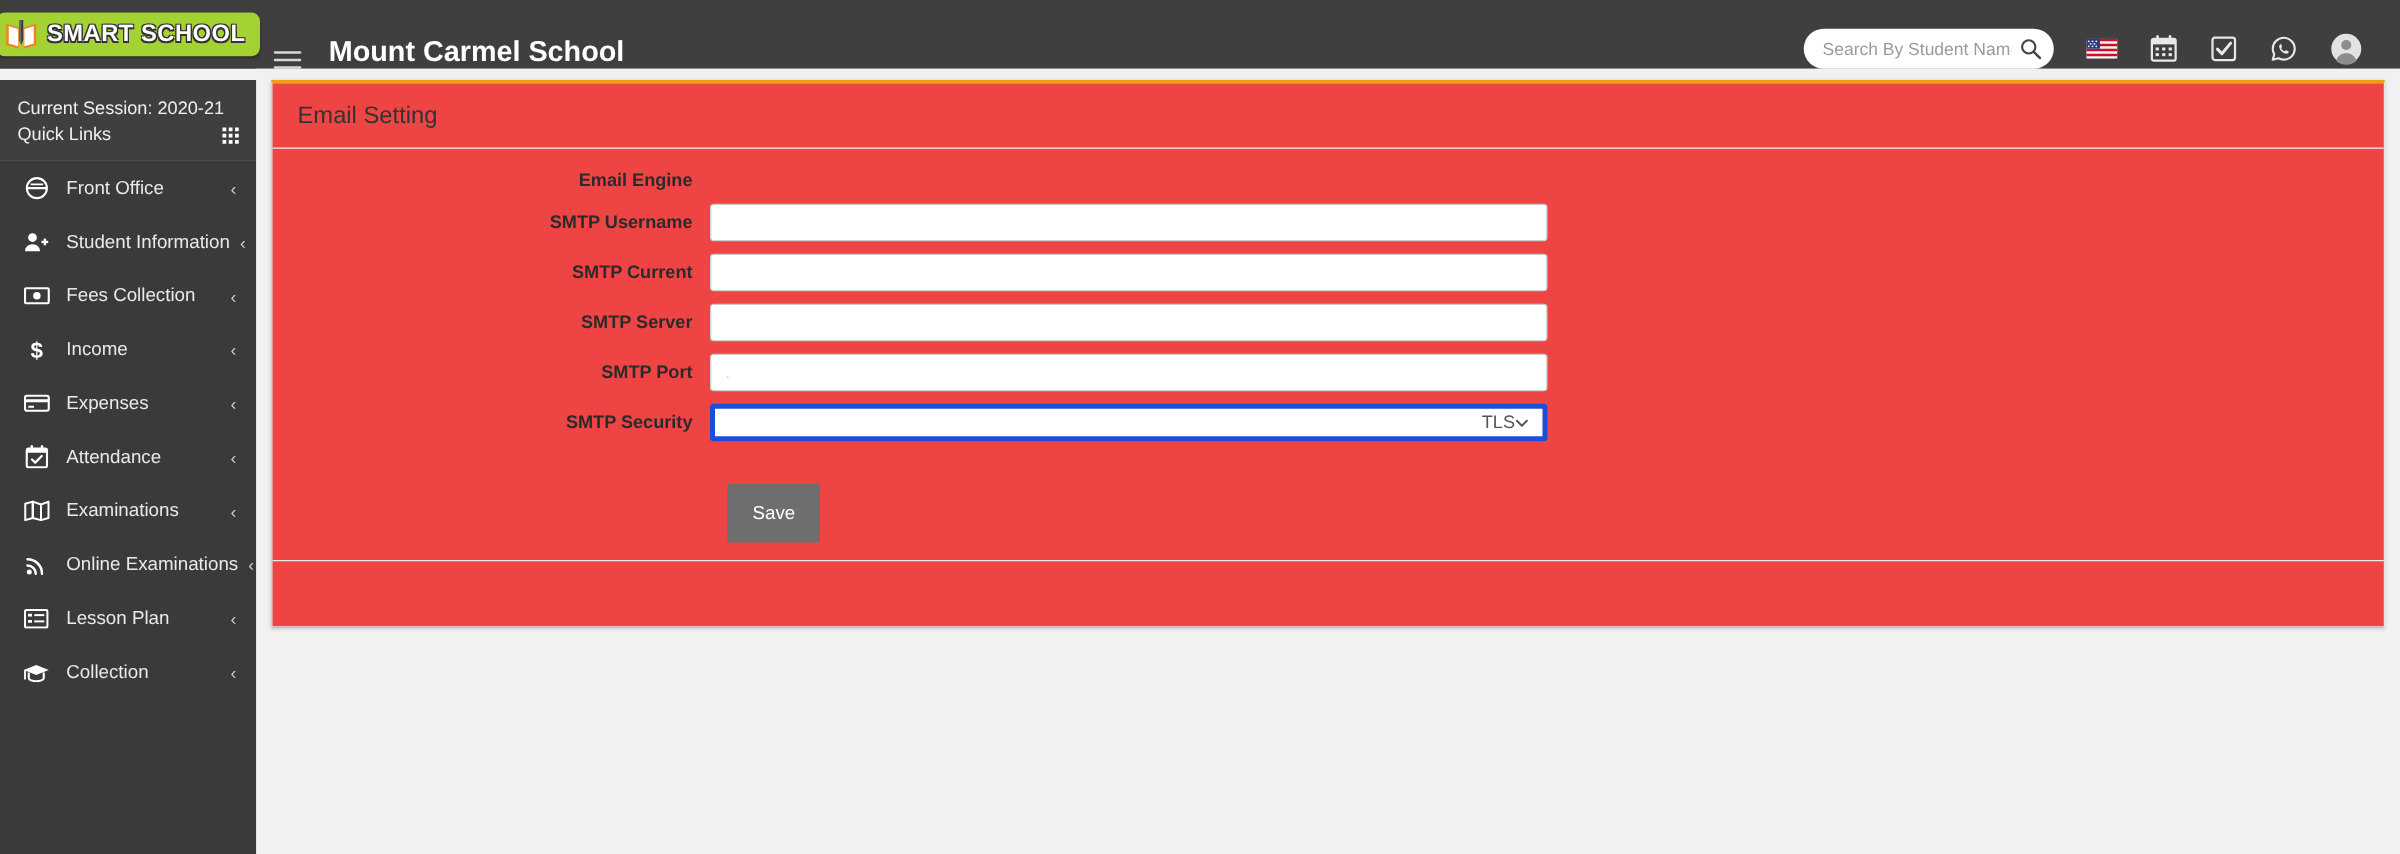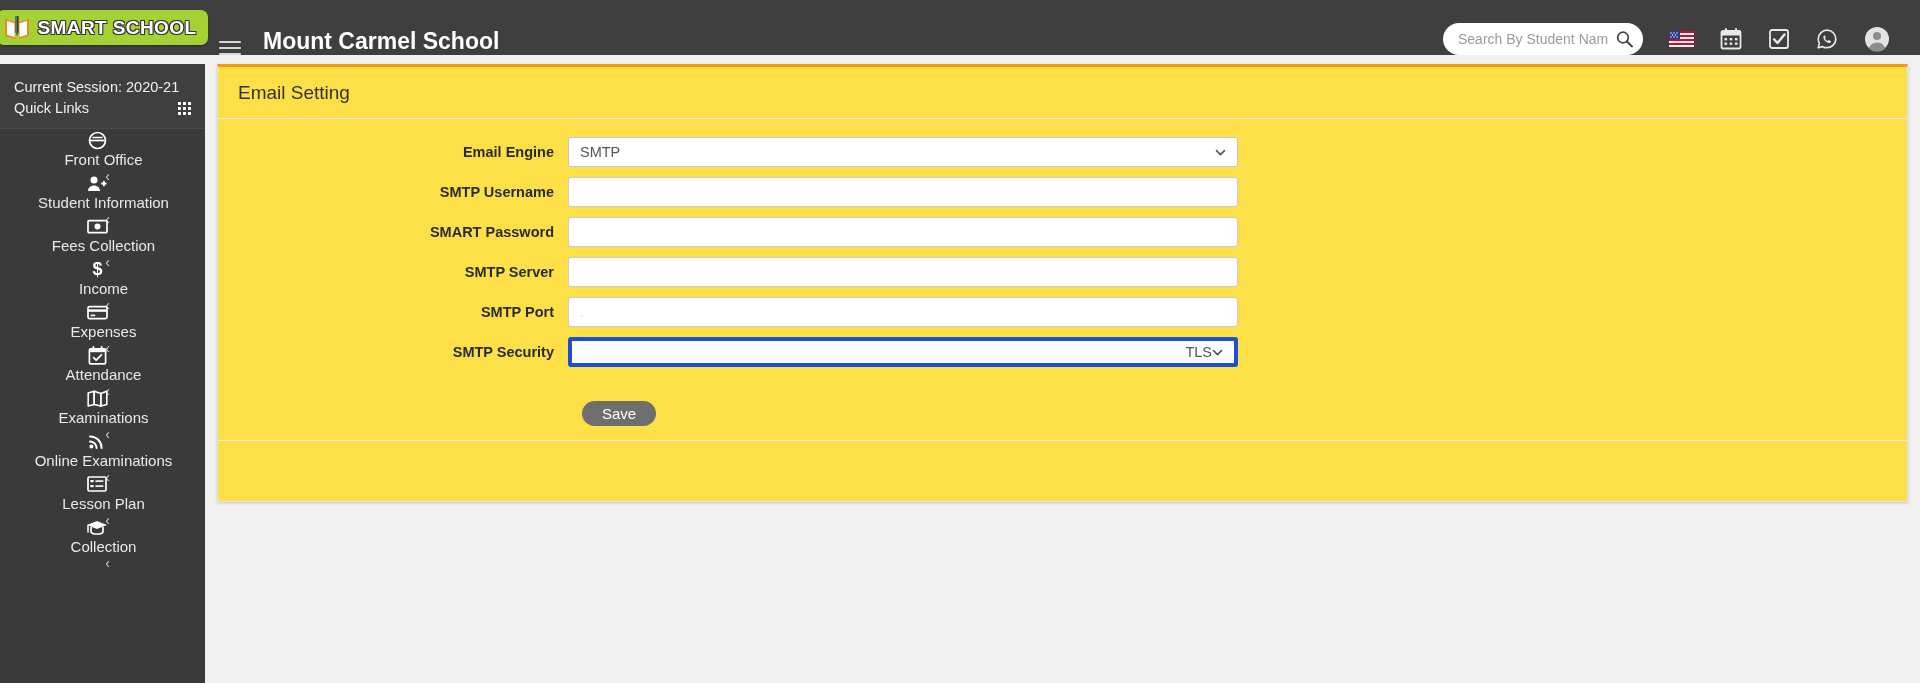--- a/index.html
+++ b/index.html
@@ -87,38 +87,38 @@
   .quick-label { color: #f0f0f0; font-size: 14.5px; }
   .grid-icon {
     display: grid; grid-template-columns: repeat(3, 3px);
     grid-template-rows: repeat(3, 3px); gap: 2px; cursor: pointer;
   }
   .grid-icon i { background: #ffffff; display: block; width: 3px; height: 3px; }
   .nav-item {
     display: flex; align-items: center;
     height: 43px; padding: 0 16px 0 18px;
     color: #e9e9e9; font-size: 15px;
-    cursor: pointer; position: relative; flex-direction: column;
+    cursor: pointer; position: relative;
   }
   .nav-icon {
     width: 22px; flex: 0 0 22px; margin-right: 13px;
     display: flex; align-items: center; justify-content: center;
   }
   .nav-label { flex: 1; white-space: nowrap; }
   .nav-caret { font-size: 14px; color: #cfcfcf; margin-left: 8px; }
 
   
   .main {
     position: absolute; top: 55px; left: 205px;
     width: 1715px; height: 628px;
     background: #f1f1f1;
     padding: 9px 12px 0 12px;
   }
   .panel {
-    background: #fde047;
+    background: #ef4444;
     border: 1px solid #e4e4e4;
     border-top: 3px solid #f39c12;
     box-shadow: 0 1px 3px rgba(0,0,0,.18);
     width: 1691px;
     height: 438px;
   }
   .panel-head {
     padding: 15px 20px 14px 20px;
     border-bottom: 1px solid #ececec;
   }
@@ -147,22 +147,22 @@
     display: flex; align-items: center;
     padding: 0 11px; cursor: pointer;
   }
   .sel.focused { border: 4px solid #1d4ed8; text-align: right; }
   .sel-value { font-size: 14.5px; color: #555; flex: 1; }
   .chev { width: 11px; height: 11px; flex: 0 0 11px; }
 
   .actions { padding: 14px 0 0 344px; }
   .btn-save {
     background: #6e6e6e; color: #fff;
-    border: none; border-radius: 13px;
-    font-size: 15px; padding: 4px 20px;
+    border: none; border-radius: 0;
+    font-size: 15px; padding: 15px 20px;
     cursor: pointer; font-family: "Liberation Sans", sans-serif;
   }
   .panel-foot { border-top: 1px solid #ececec; height: 58px; margin-top: 14px; }
 </style>
 </head>
 <body>
 
 <div class="topbar">
 
   <div class="brand-zone">
@@ -412,39 +412,31 @@
   <div class="panel">
 
     <div class="panel-head">
       <div class="panel-title">Email Setting</div>
     </div>
 
     <div class="panel-body">
 
       <div class="form-row">
         <div class="form-label">Email Engine</div>
-        <div class="field">
-          <div class="sel">
-            <span class="sel-value">SMTP</span>
-            <svg class="chev" viewBox="0 0 11 11">
-              <path d="M1.5 3.6 L5.5 7.6 L9.5 3.6" fill="none" stroke="#555" stroke-width="1.6" stroke-linecap="round" stroke-linejoin="round"></path>
-            </svg>
-          </div>
-        </div>
       </div>
 
       <div class="form-row">
         <div class="form-label">SMTP Username</div>
         <div class="field">
           <input type="text" placeholder="" style="">
         </div>
       </div>
 
       <div class="form-row">
-        <div class="form-label">SMART Password</div>
+        <div class="form-label">SMTP Current</div>
         <div class="field">
           <input type="text" placeholder="" style="">
         </div>
       </div>
 
       <div class="form-row">
         <div class="form-label">SMTP Server</div>
         <div class="field">
           <input type="text" placeholder="" style="">
         </div>

